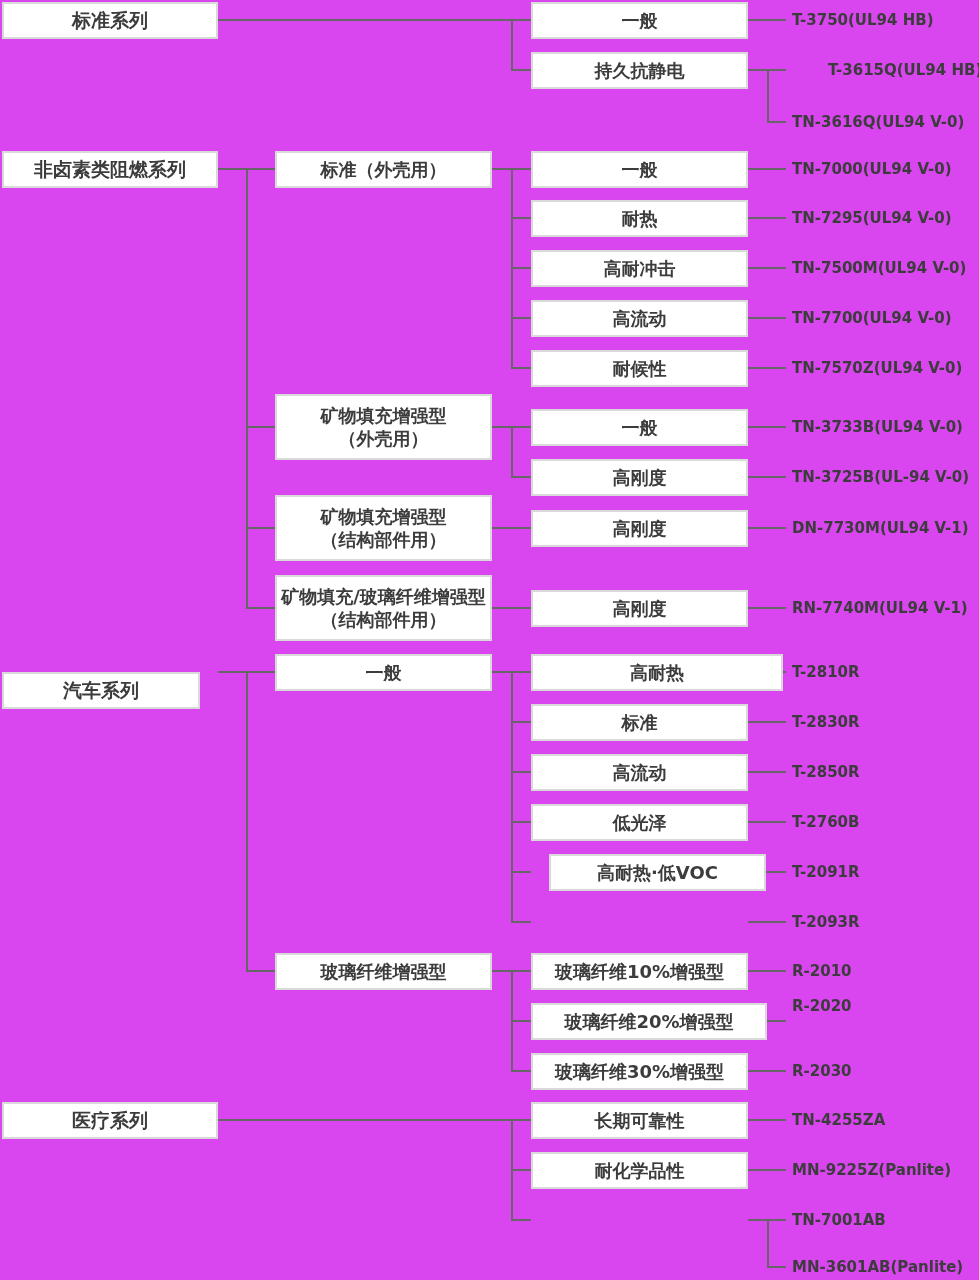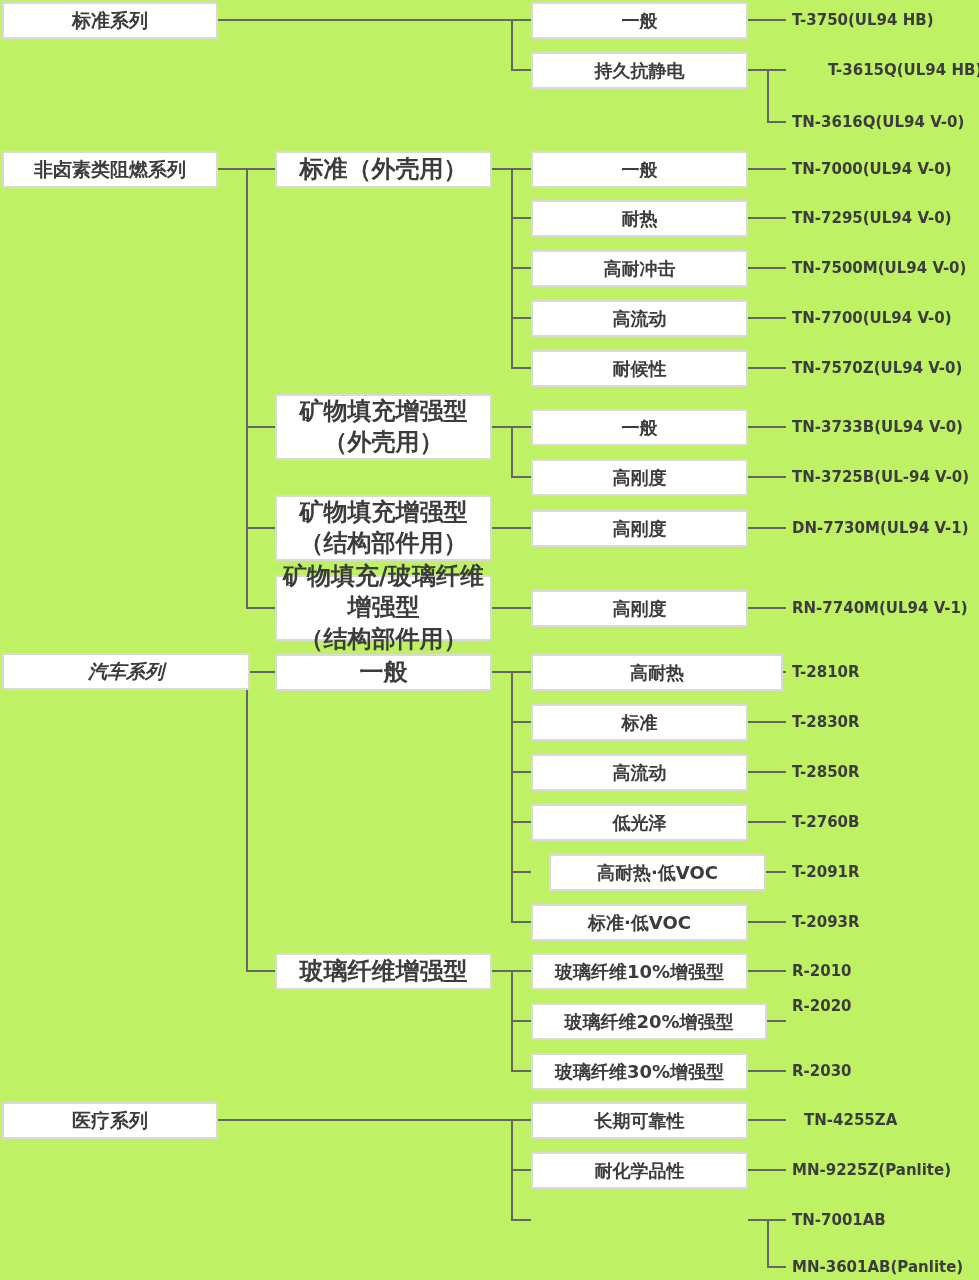--- a/index.html
+++ b/index.html
@@ -1,25 +1,25 @@
 <!DOCTYPE html>
 <html><head>
 <meta charset="utf-8">
 <style>
   html,body{margin:0;padding:0;background:#ffffff;}
   body{font-family:"DejaVu Sans","Liberation Sans",sans-serif;}
-  #stage{position:relative;width:979px;height:1280px;background:#bef264;overflow:hidden;}
+  #stage{position:relative;width:979px;height:1280px;background:#d946ef;overflow:hidden;}
   .box{
     position:absolute;box-sizing:border-box;background:#ffffff;
     border:2px solid #d9d9d9;color:#3c3c3c;
     display:flex;align-items:center;justify-content:center;
     text-align:center;white-space:pre-line;font-weight:600;line-height:1.3;
   }
   .b1{font-size:19px;}
-  .b2{font-size:24px;}
+  .b2{font-size:18px;}
   .b3{font-size:18px;}
   .line{position:absolute;background:#666666;}
   .h{height:2px;}
   .v{width:2px;}
   .plabel{
     position:absolute;color:#3c3c3c;font-size:15px;font-weight:700;
     white-space:nowrap;transform:translateY(-50%);
   }
 </style>
 </head>
@@ -115,41 +115,40 @@
     <div class="box b3" style="left: 531px; top: 459px; width: 217px; height: 37px;">高刚度</div>
     <div class="plabel" style="left: 792px; top: 477px;">TN-3725B(UL-94 V-0)</div>
     <div class="box b2" style="left: 275px; top: 495px; width: 217px; height: 66px;">矿物填充增强型
 （结构部件用）</div>
     <div class="box b3" style="left: 531px; top: 510px; width: 217px; height: 37px;">高刚度</div>
     <div class="plabel" style="left: 792px; top: 528px;">DN-7730M(UL94 V-1)</div>
     <div class="box b2" style="left: 275px; top: 575px; width: 217px; height: 66px;">矿物填充/玻璃纤维增强型
 （结构部件用）</div>
     <div class="box b3" style="left: 531px; top: 590px; width: 217px; height: 37px;">高刚度</div>
     <div class="plabel" style="left: 792px; top: 608px;">RN-7740M(UL94 V-1)</div>
-    <div class="box b1" style="left: 2px; top: 653px; width: 248px; height: 37px; font-style: italic;">汽车系列</div>
+    <div class="box b1" style="left: 2px; top: 672px; width: 198px; height: 37px;">汽车系列</div>
     <div class="box b2" style="left: 275px; top: 654px; width: 217px; height: 37px;">一般</div>
     <div class="box b3" style="left: 531px; top: 654px; width: 252px; height: 37px;">高耐热</div>
     <div class="plabel" style="left: 792px; top: 672px;">T-2810R</div>
     <div class="box b3" style="left: 531px; top: 704px; width: 217px; height: 37px;">标准</div>
     <div class="plabel" style="left: 792px; top: 722px;">T-2830R</div>
     <div class="box b3" style="left: 531px; top: 754px; width: 217px; height: 37px;">高流动</div>
     <div class="plabel" style="left: 792px; top: 772px;">T-2850R</div>
     <div class="box b3" style="left: 531px; top: 804px; width: 217px; height: 37px;">低光泽</div>
     <div class="plabel" style="left: 792px; top: 822px;">T-2760B</div>
     <div class="box b3" style="left: 549px; top: 854px; width: 217px; height: 37px;">高耐热·低VOC</div>
     <div class="plabel" style="left: 792px; top: 872px;">T-2091R</div>
-    <div class="box b3" style="left: 531px; top: 904px; width: 217px; height: 37px;">标准·低VOC</div>
     <div class="plabel" style="left: 792px; top: 922px;">T-2093R</div>
     <div class="box b2" style="left: 275px; top: 953px; width: 217px; height: 37px;">玻璃纤维增强型</div>
     <div class="box b3" style="left: 531px; top: 953px; width: 217px; height: 37px;">玻璃纤维10%增强型</div>
     <div class="plabel" style="left: 792px; top: 971px;">R-2010</div>
     <div class="box b3" style="left: 531px; top: 1003px; width: 236px; height: 37px;">玻璃纤维20%增强型</div>
     <div class="plabel" style="left: 792px; top: 1006px;">R-2020</div>
     <div class="box b3" style="left: 531px; top: 1053px; width: 217px; height: 37px;">玻璃纤维30%增强型</div>
     <div class="plabel" style="left: 792px; top: 1071px;">R-2030</div>
     <div class="box b1" style="left: 2px; top: 1102px; width: 216px; height: 37px;">医疗系列</div>
     <div class="box b3" style="left: 531px; top: 1102px; width: 217px; height: 37px;">长期可靠性</div>
-    <div class="plabel" style="left: 792px; top: 1120px; margin-left: 12px;">TN-4255ZA</div>
+    <div class="plabel" style="left: 792px; top: 1120px;">TN-4255ZA</div>
     <div class="box b3" style="left: 531px; top: 1152px; width: 217px; height: 37px;">耐化学品性</div>
     <div class="plabel" style="left: 792px; top: 1170px;">MN-9225Z(Panlite)</div>
     <div class="plabel" style="left: 792px; top: 1220px;">TN-7001AB</div>
     <div class="plabel" style="left: 792px; top: 1267px;">MN-3601AB(Panlite)</div>
   </div>
 
 </body></html>

